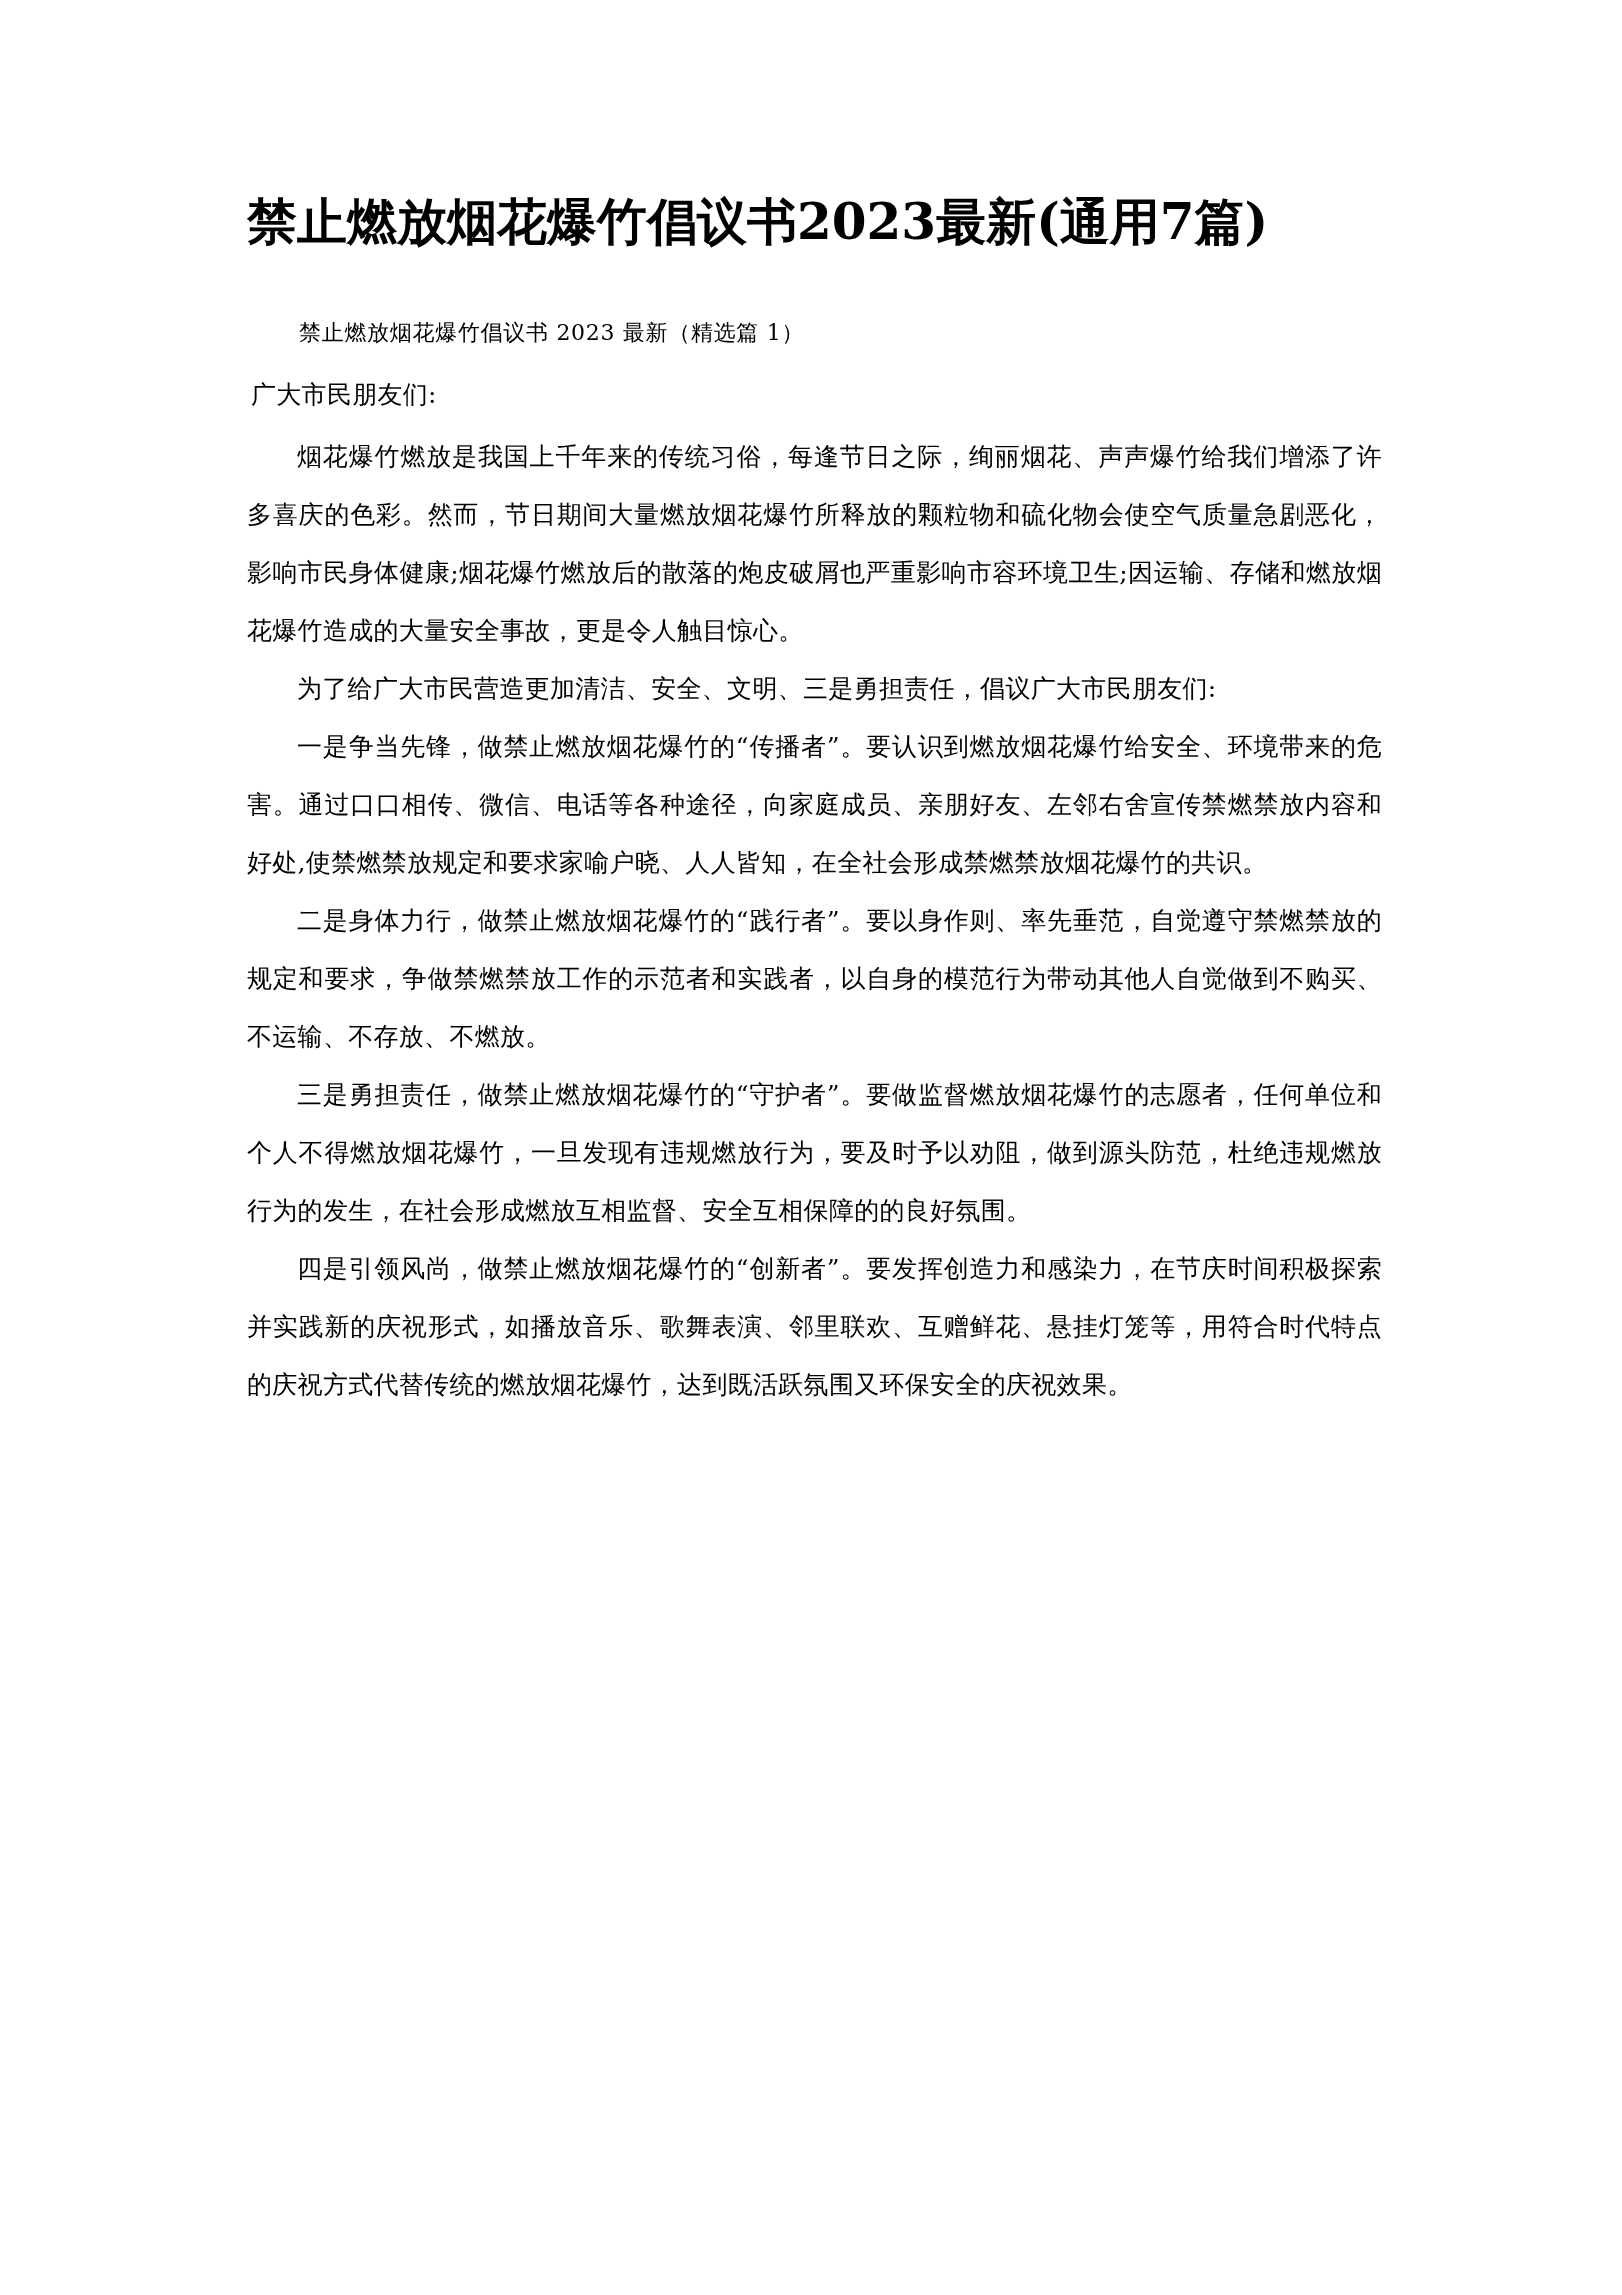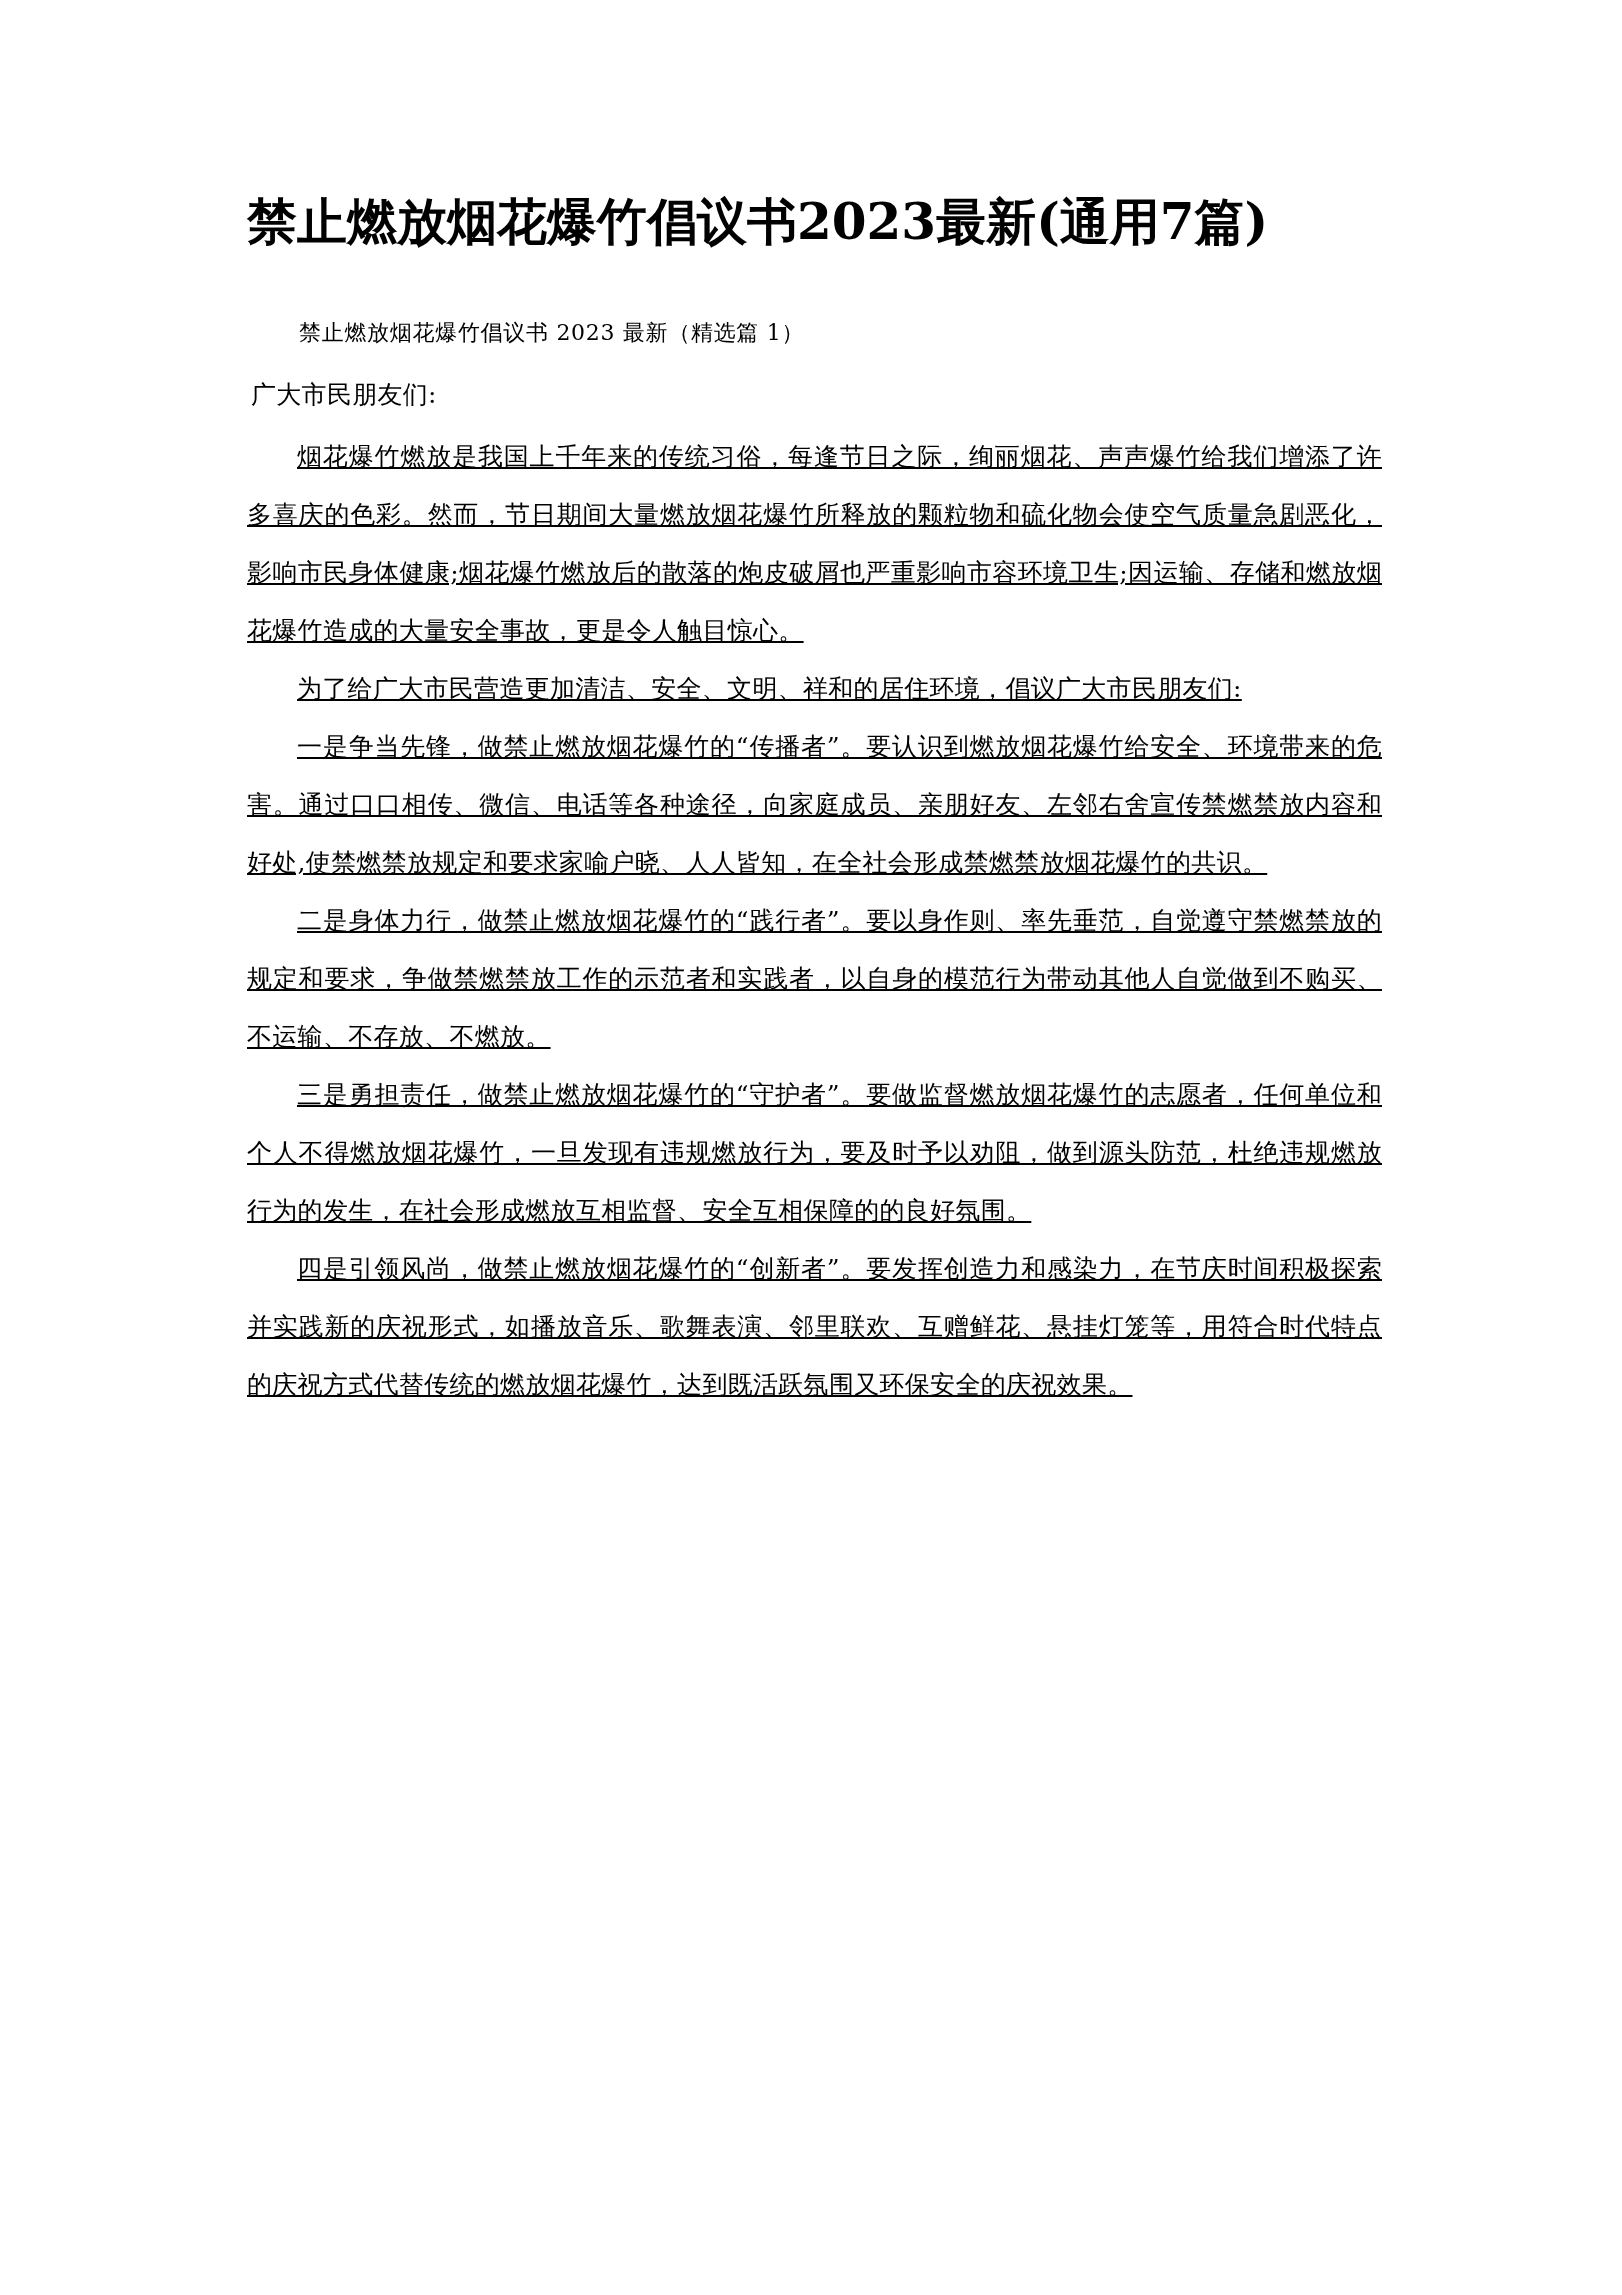--- a/index.html
+++ b/index.html
@@ -58,37 +58,36 @@
   }
   p.para {
     font-size: 25px;
     line-height: 58px;
     margin: 0;
     text-indent: 2em;
     text-align: justify;
     text-justify: inter-ideograph;
     word-break: break-all;
     letter-spacing: 0.3px;
-    text-decoration: underline;
   }
 </style>
 </head>
 <body>
 
 <div class="page">
   <div class="content">
 
     <h1 class="doc-title">禁止燃放烟花爆竹倡议书2023最新(通用7篇)</h1>
 
     <div class="subtitle">禁止燃放烟花爆竹倡议书 2023 最新（精选篇 1）</div>
 
     <div class="salutation">广大市民朋友们:</div>
 
     <p class="para">烟花爆竹燃放是我国上千年来的传统习俗，每逢节日之际，绚丽烟花、声声爆竹给我们增添了许多喜庆的色彩。然而，节日期间大量燃放烟花爆竹所释放的颗粒物和硫化物会使空气质量急剧恶化，影响市民身体健康;烟花爆竹燃放后的散落的炮皮破屑也严重影响市容环境卫生;因运输、存储和燃放烟花爆竹造成的大量安全事故，更是令人触目惊心。</p>
-    <p class="para">为了给广大市民营造更加清洁、安全、文明、祥和的居住环境，倡议广大市民朋友们:</p>
+    <p class="para">为了给广大市民营造更加清洁、安全、文明、三是勇担责任，倡议广大市民朋友们:</p>
     <p class="para">一是争当先锋，做禁止燃放烟花爆竹的“传播者”。要认识到燃放烟花爆竹给安全、环境带来的危害。通过口口相传、微信、电话等各种途径，向家庭成员、亲朋好友、左邻右舍宣传禁燃禁放内容和好处,使禁燃禁放规定和要求家喻户晓、人人皆知，在全社会形成禁燃禁放烟花爆竹的共识。</p>
     <p class="para">二是身体力行，做禁止燃放烟花爆竹的“践行者”。要以身作则、率先垂范，自觉遵守禁燃禁放的规定和要求，争做禁燃禁放工作的示范者和实践者，以自身的模范行为带动其他人自觉做到不购买、不运输、不存放、不燃放。</p>
     <p class="para">三是勇担责任，做禁止燃放烟花爆竹的“守护者”。要做监督燃放烟花爆竹的志愿者，任何单位和个人不得燃放烟花爆竹，一旦发现有违规燃放行为，要及时予以劝阻，做到源头防范，杜绝违规燃放行为的发生，在社会形成燃放互相监督、安全互相保障的的良好氛围。</p>
     <p class="para">四是引领风尚，做禁止燃放烟花爆竹的“创新者”。要发挥创造力和感染力，在节庆时间积极探索并实践新的庆祝形式，如播放音乐、歌舞表演、邻里联欢、互赠鲜花、悬挂灯笼等，用符合时代特点的庆祝方式代替传统的燃放烟花爆竹，达到既活跃氛围又环保安全的庆祝效果。</p>
 
   </div>
 </div>
 
 
 </body></html>

